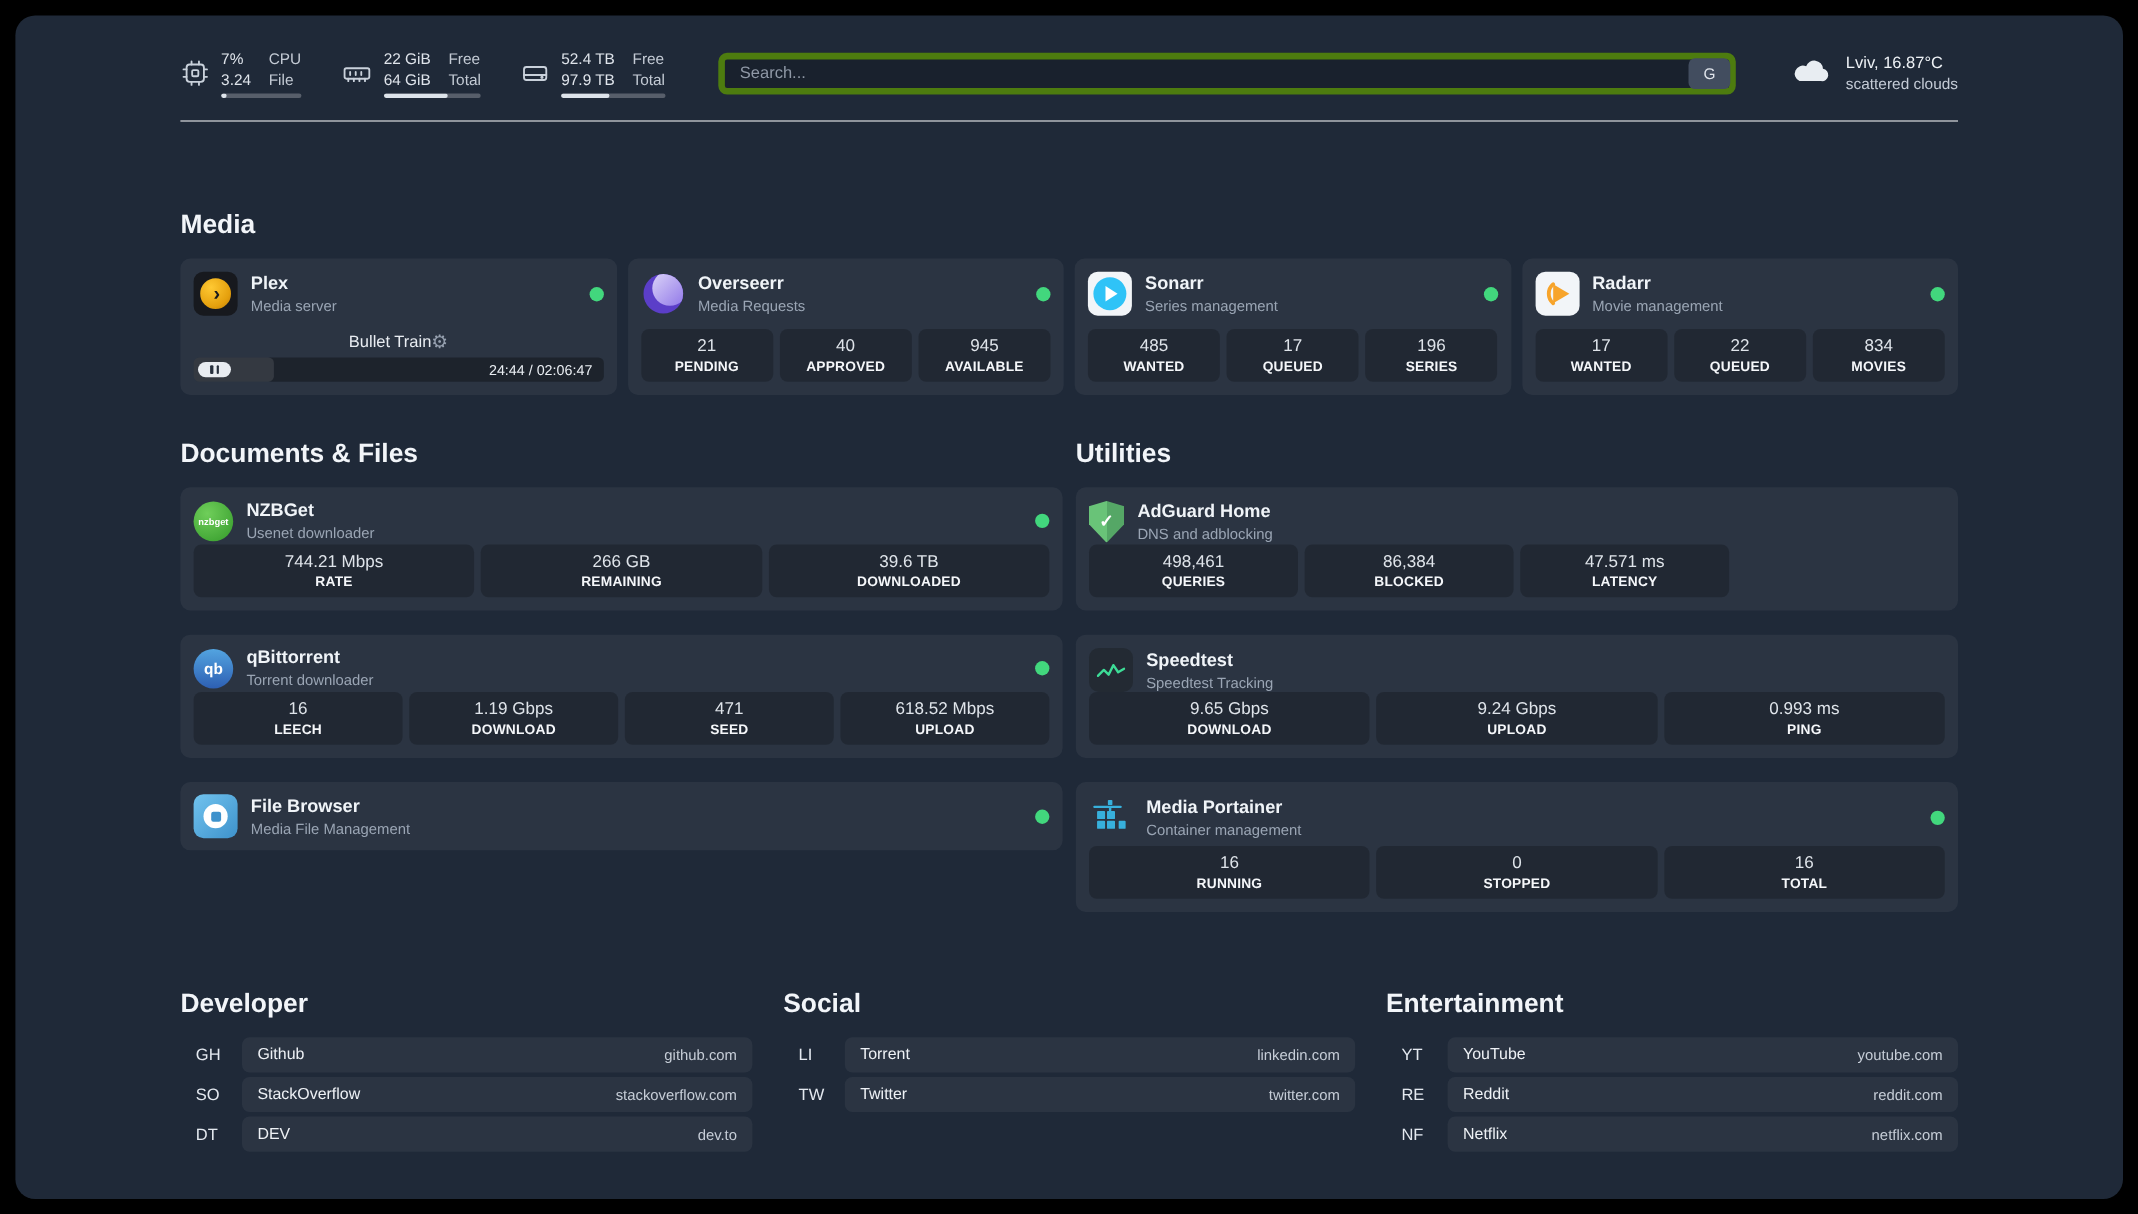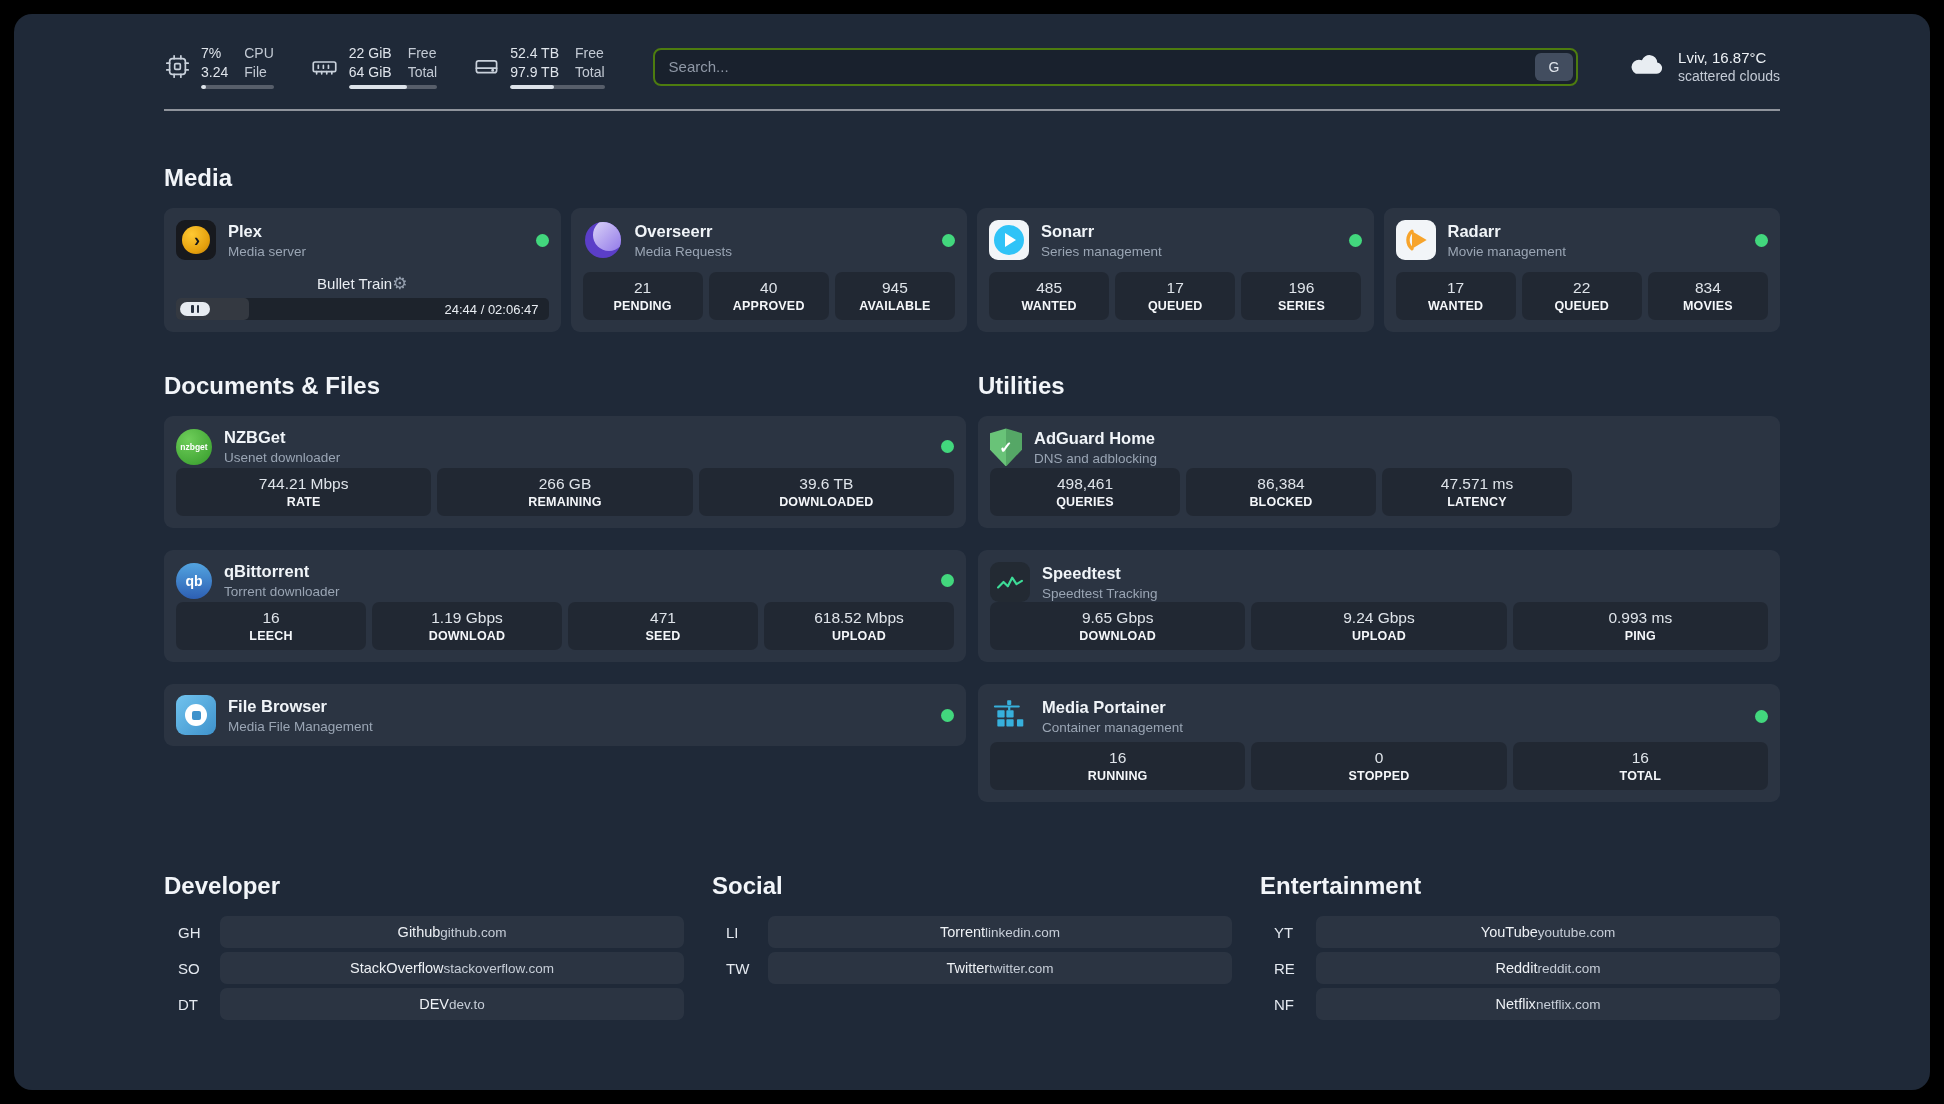--- a/index.html
+++ b/index.html
@@ -12,30 +12,30 @@
   .topbar{display:flex;align-items:center;gap:26px;padding:30px 0 20px;border-bottom:2px solid rgba(255,255,255,.5)}
   .resources{display:flex;gap:36px;align-items:center}
   .resource{display:flex;gap:10px;align-items:center}
   .res-icon{display:flex;align-items:center}
   .res-grid{display:grid;grid-template-columns:auto auto;column-gap:16px;row-gap:1px;font-size:14px;line-height:1.3}
   .rv{color:#dfe4eb}
   .rl{color:#c3cad4}
   .res-bar{margin-top:4px;height:4px;background:rgba(255,255,255,.25);border-radius:2px;overflow:hidden}
   .res-fill{height:100%;background:#dde3ea;border-radius:2px}
   .search{flex:1;display:flex;align-items:center;position:relative;margin:0 22px}
-  .search-input{width:100%;height:38px;background:rgba(0,0,0,.18);border:2px solid #4d7c0f;border-radius:8px;color:#e8edf3;padding:0 56px 0 14px;font-size:15px;font-family:inherit;outline:none}
+  .search-input{width:100%;height:38px;background:rgba(0,0,0,.18);border:6px solid #4d7c0f;border-radius:8px;color:#e8edf3;padding:0 56px 0 14px;font-size:15px;font-family:inherit;outline:none}
   .search-input::placeholder{color:#8f98a6}
   .search-btn{position:absolute;right:5px;width:38px;height:28px;background:#424d5f;border:none;border-radius:6px;color:#e0e5ec;font-size:14px;font-family:inherit;cursor:pointer}
   .weather{display:flex;align-items:center;gap:12px}
   .w1{font-size:15px;color:#eef2f6}
   .w2{font-size:14px;color:#c4cbd6;margin-top:2px}
 
   
   .section-title{font-size:24px;font-weight:600;color:#f2f5f9;margin-bottom:16px}
-  .media-section{margin-top:53px}
+  .media-section{margin-top:80px}
   .media-grid{display:grid;grid-template-columns:repeat(4,1fr);gap:10px}
   .two-col{display:grid;grid-template-columns:1fr 1fr;gap:12px;margin-top:40px}
   .col-cards{display:flex;flex-direction:column;gap:22px}
 
   
   .card{background:rgba(255,255,255,.055);border-radius:9px;padding:12px;display:flex;flex-direction:column;cursor:pointer}
   .card-media{height:124px}
   .card-md{height:112px}
   .card-sm{height:62px;padding:10px 12px;justify-content:center}
   .card-tall{height:118px}
@@ -77,21 +77,21 @@
   .fb-circle{width:22px;height:22px;border-radius:50%;background:#fff;display:flex;align-items:center;justify-content:center}
   .fb-dot{width:9px;height:9px;border-radius:2px;background:#3e92cc}
   .ag-shield{width:32px;height:38px;clip-path:polygon(50% 0%,100% 13%,100% 56%,50% 100%,0% 56%,0% 13%);background:linear-gradient(90deg,#69c378 50%,#55a766 50%);display:flex;align-items:center;justify-content:center;color:#fff;font-weight:700;font-size:16px;flex:none}
   .st-tile{background:#232a33}
 
   
   .bookmarks{display:grid;grid-template-columns:repeat(3,1fr);gap:28px;margin-top:70px}
   .bm-list{display:flex;flex-direction:column;gap:4px}
   .bm-item{display:flex;align-items:center;height:32px;cursor:pointer}
   .bm-abbr{width:56px;padding-left:14px;font-size:15px;color:#e4e9f0;flex:none}
-  .bm-pill{flex:1;height:32px;background:rgba(255,255,255,.055);border-radius:7px;display:flex;align-items:center;justify-content:center;padding:0 14px}
+  .bm-pill{flex:1;height:32px;background:rgba(255,255,255,.055);border-radius:7px;display:flex;align-items:center;justify-content:space-between;padding:0 14px}
   .bm-name{font-size:14.5px;color:#eef1f5}
   .bm-url{font-size:13.5px;color:#c6cdd7}
 </style>
 </head>
 <body>
 
 <div class="screen">
   <div class="container">
 
     <header class="topbar">

